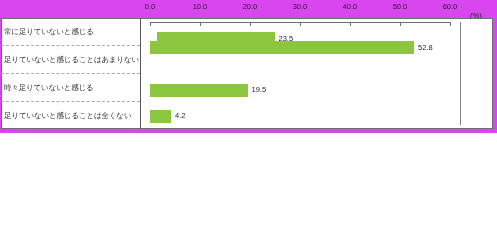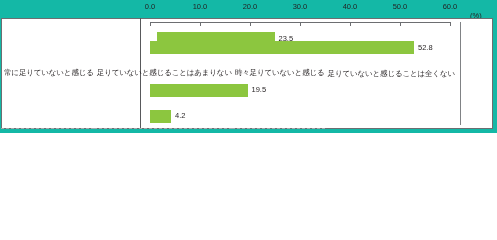--- a/index.html
+++ b/index.html
@@ -9,21 +9,21 @@
   }
   body {
     font-family: "Liberation Sans", sans-serif;
     -webkit-font-smoothing: none;
   }
 
   #chart-root {
     position: relative;
     width: 497px;
     height: 133px;
-    background: #14b8a6;
+    background: #d946ef;
     overflow: hidden;
   }
 
   
   .axis-labels {
     position: absolute;
     left: 0;
     top: 2px;
     width: 497px;
     height: 12px;
@@ -62,21 +62,21 @@
   
   .cat-panel {
     position: absolute;
     left: 1px;
     top: 18px;
     width: 140px;
     height: 111px;
     box-sizing: border-box;
     border-right: 1px solid #58595b;
     display: flex;
-    flex-direction: row;
+    flex-direction: column;
   }
   .cat-cell {
     flex: 1 1 0;
     display: flex;
     align-items: center;
     padding-left: 3px;
     border-bottom: 1px dashed #a7a9ac;
     box-sizing: border-box;
   }
   .cat-cell:last-child {

